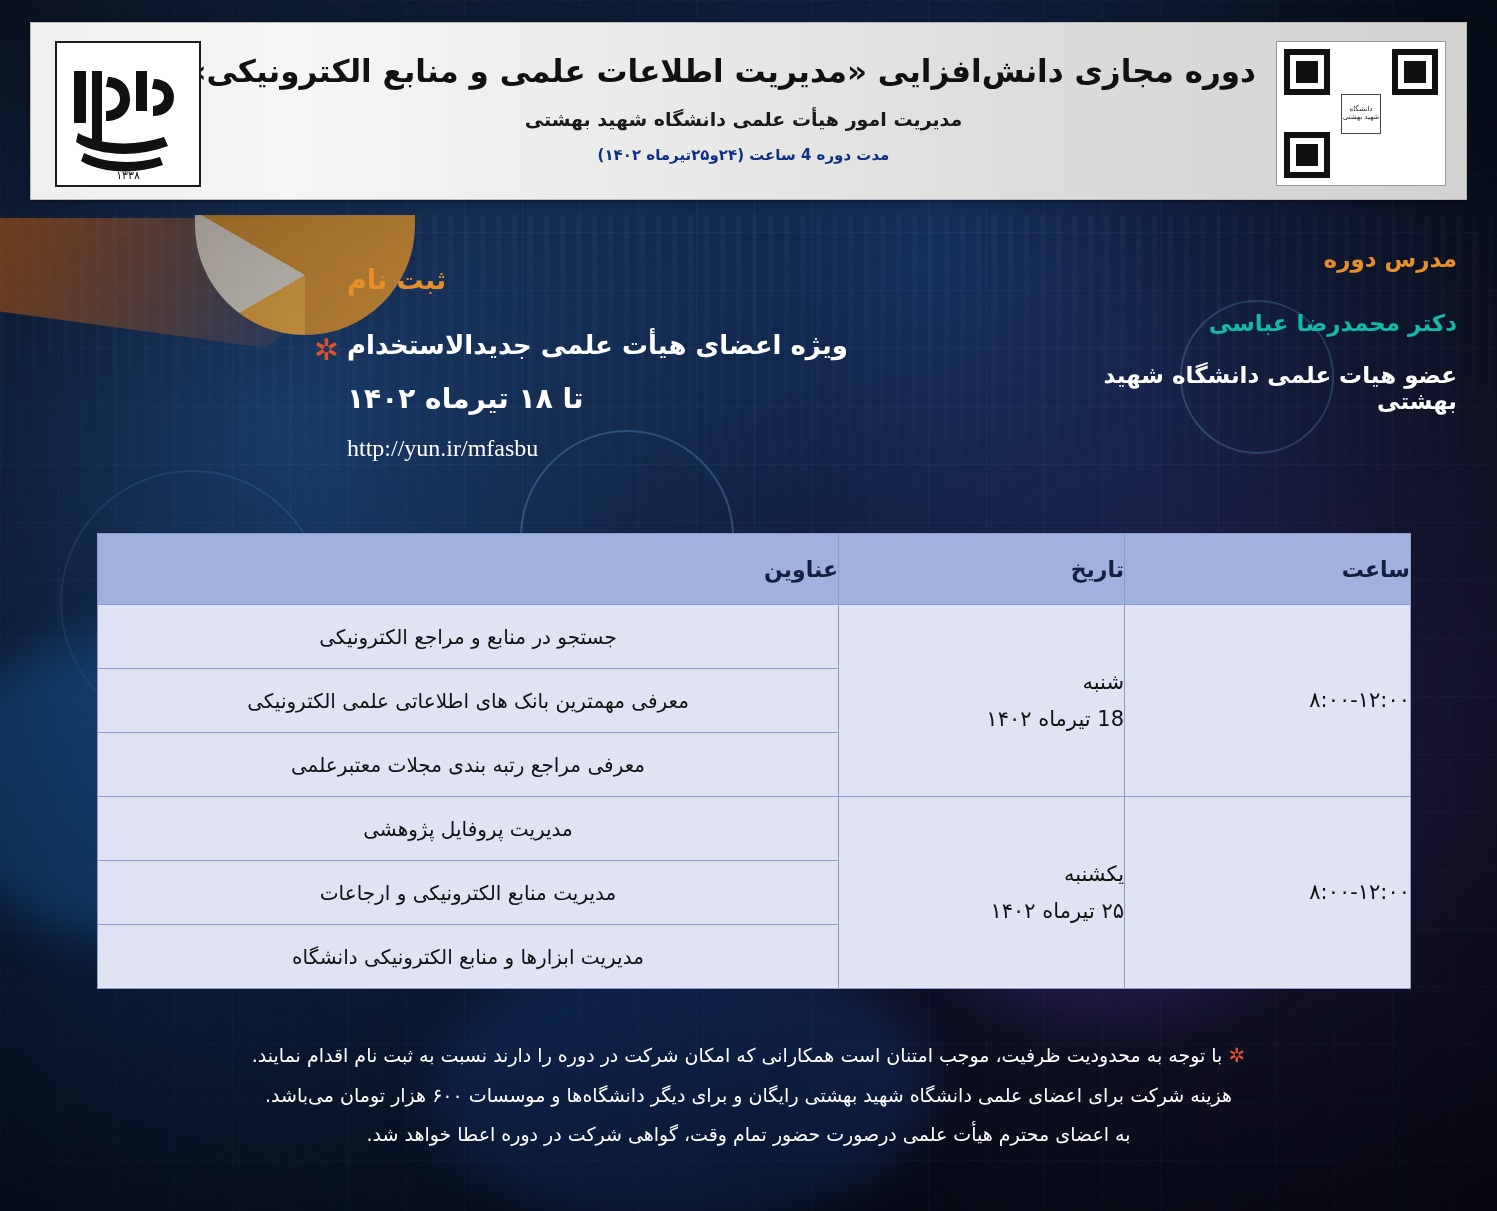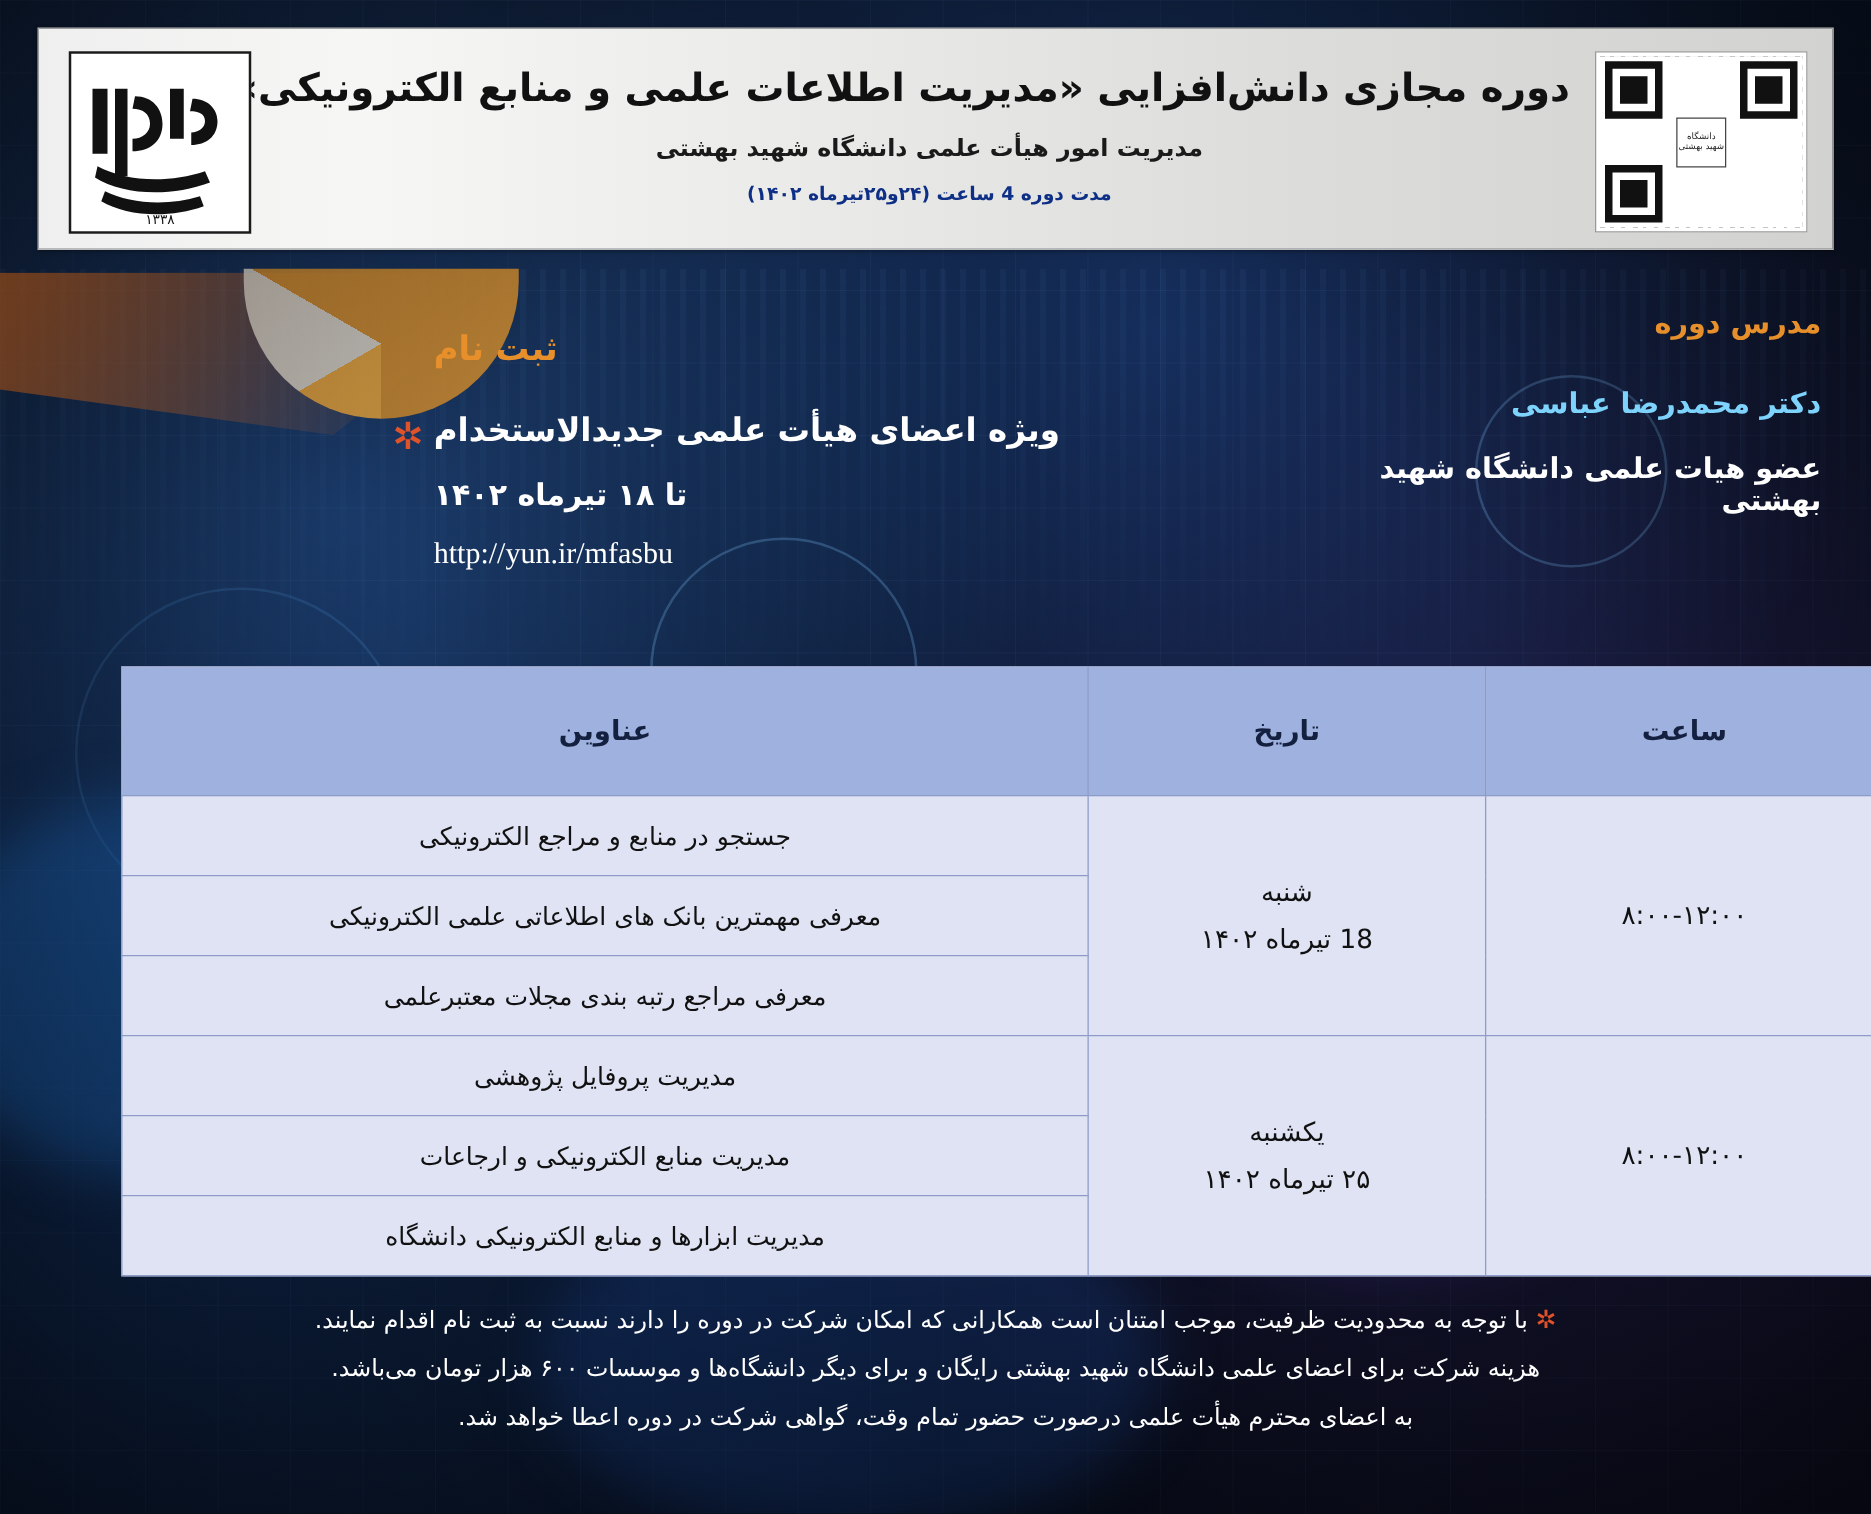--- a/index.html
+++ b/index.html
@@ -201,21 +201,21 @@
   }
   .teacher-label {
     color: #e78f2a;
     font-size: 23px;
     font-weight: bold;
   }
   .teacher-name {
     margin-top: 38px;
     font-size: 23px;
     font-weight: bold;
-    color: #7dd3fc;
+    color: #14b8a6;
   }
   .teacher-pos {
     margin-top: 26px;
     font-size: 23px;
     font-weight: bold;
     color: #fff;
   }
 
   
   .reg {
@@ -242,21 +242,21 @@
   .reg-star {
     color: #e0532a;
     font-size: 30px;
     position: absolute;
     right: 100%;
     margin-right: 8px;
     top: 2px;
   }
   .reg-deadline {
     margin-top: 22px;
-    font-size: 24px;
+    font-size: 28px;
     font-weight: bold;
     color: #fff;
   }
   .reg-url {
     margin-top: 20px;
     font-size: 24px;
     color: #fff;
     direction: ltr;
     font-family: "Liberation Serif", "DejaVu Serif", serif;
   }
@@ -268,22 +268,22 @@
     top: 533px;
     width: 1310px;
     border-collapse: collapse;
     table-layout: fixed;
     font-size: 20px;
     color: #111;
     background: #dfe3f3;
   }
   .schedule th, .schedule td {
     border: 1px solid #8d9bc9;
-    padding: 16px;
-    text-align: center;
+    padding: 0;
+    text-align: right;
     vertical-align: middle;
   }
   .schedule thead th {
     background: #9fb1de;
     font-size: 22px;
     font-weight: bold;
     height: 70px;
     color: #14203f;
   }
   .col-time  { width: 285px; }

